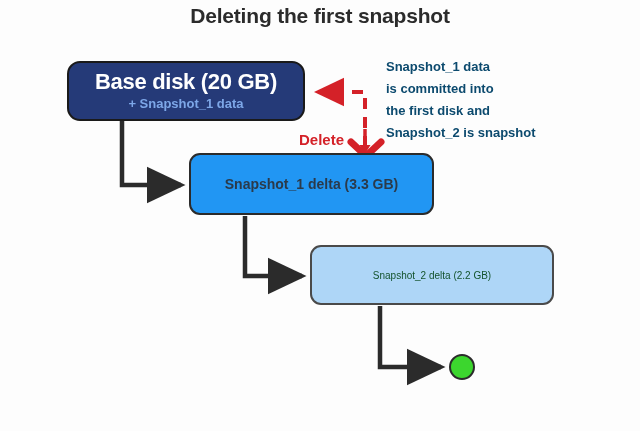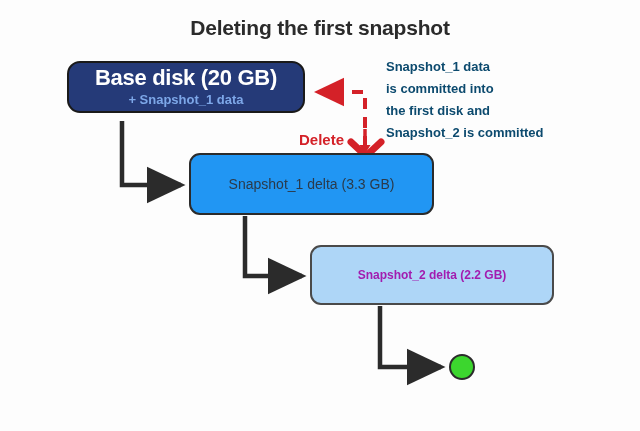--- a/index.html
+++ b/index.html
@@ -23,42 +23,42 @@
   }
   #svg-layer {
     position: absolute;
     left: 0; top: 0;
     width: 640px;
     height: 431px;
   }
   .title {
     position: absolute;
     left: 0;
-    top: 16px;
+    top: 4px;
     width: 640px;
     text-align: center;
     font-size: 21px;
     font-weight: bold;
     color: #2b2b2b;
     letter-spacing: -0.2px;
   }
   .node {
     position: absolute;
     box-sizing: border-box;
     border-radius: 11px;
     display: flex;
     flex-direction: column;
     align-items: center;
     justify-content: center;
   }
   .node-base {
     left: 67px;
     top: 61px;
     width: 238px;
-    height: 52px;
+    height: 60px;
     background: #253a78;
     border: 2px solid #1a1a1a;
     border-radius: 13px;
   }
   .node-base .line1 {
     color: #ffffff;
     font-size: 22px;
     font-weight: bold;
     line-height: 24px;
     letter-spacing: -0.3px;
@@ -74,34 +74,34 @@
     left: 189px;
     top: 153px;
     width: 245px;
     height: 62px;
     background: #2196f3;
     border: 2px solid #2b2b2b;
   }
   .node-snap1 .label {
     color: #2b3a4a;
     font-size: 14px;
-    font-weight: normal;
+    font-weight: bold;
   }
   .node-snap2 {
     left: 310px;
     top: 245px;
     width: 244px;
     height: 60px;
     background: #aed6f7;
     border: 2px solid #4a4a4a;
   }
   .node-snap2 .label {
-    color: #a21caf;
-    font-size: 12px;
-    font-weight: bold;
+    color: #14532d;
+    font-size: 10px;
+    font-weight: normal;
   }
   .annotation {
     position: absolute;
     left: 386px;
     top: 56px;
     width: 250px;
     color: #0c4a6e;
     font-size: 13px;
     font-weight: bold;
     line-height: 22px;
@@ -184,20 +184,20 @@
   </div>
 
   <div class="node node-snap2">
     <div class="label">Snapshot_2 delta (2.2 GB)</div>
   </div>
 
   <div class="annotation">
     <div>Snapshot_1 data</div>
     <div>is committed into</div>
     <div>the first disk and</div>
-    <div>Snapshot_2 is committed</div>
+    <div>Snapshot_2 is snapshot</div>
   </div>
 
   <div class="delete-label">Delete</div>
 
   <div class="marker-dot"></div>
 
 </div>
 
 </body></html>

